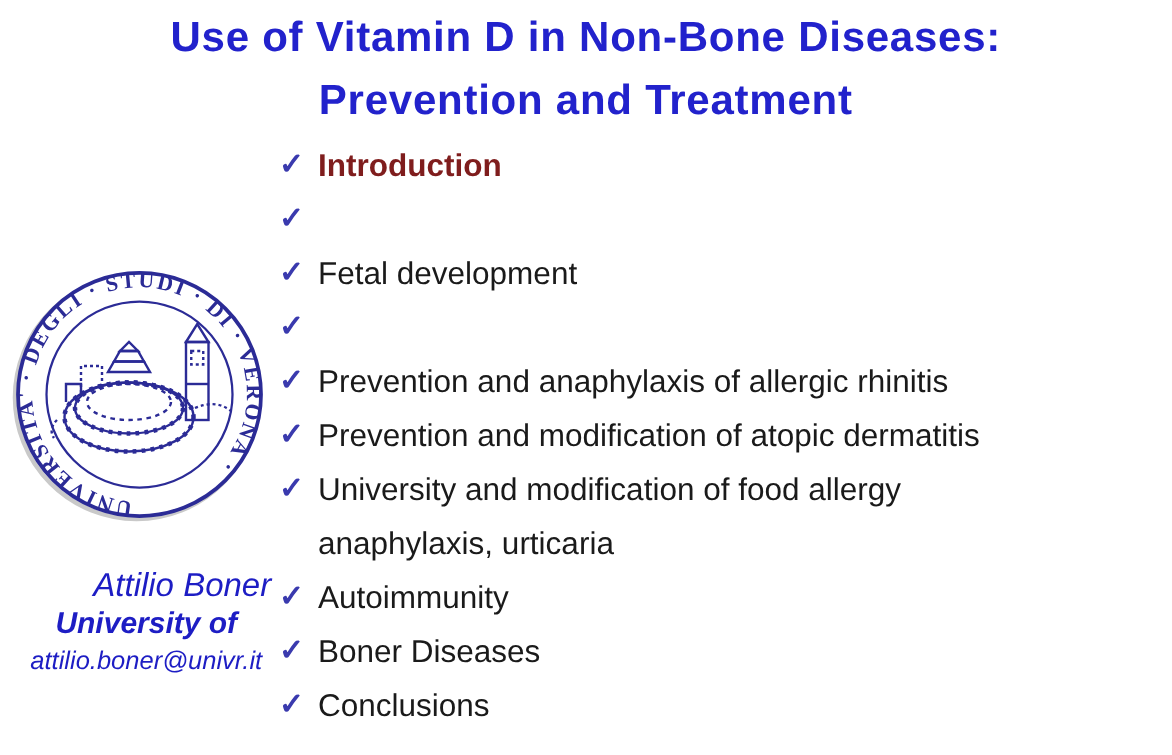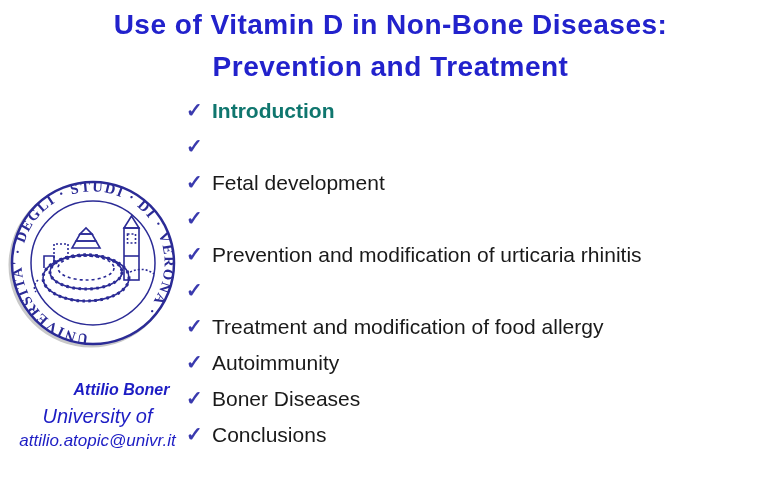--- a/index.html
+++ b/index.html
@@ -43,27 +43,27 @@
   .author {
     position: absolute;
     left: 0px;
     top: 376px;
     width: 195px;
     text-align: center;
     color: #1d1dc4;
     font-style: italic;
   }
   .author .name {
-    font-weight: bold;
-    font-size: 16px;
+    font-weight: normal;
+    font-size: 22px;
     line-height: 27px;
     padding-left: 48px;
   }
   .author .affil {
-    font-weight: normal;
+    font-weight: bold;
     font-size: 20px;
     line-height: 26px;
   }
   .author .email {
     font-weight: normal;
     font-size: 17px;
     line-height: 24px;
   }
 
   
@@ -78,21 +78,21 @@
     align-items: flex-start;
     font-size: 21px;
     line-height: 25px;
     margin-bottom: 11px;
     color: #1a1a1a;
     white-space: nowrap;
   }
   .list-item:nth-child(2) { margin-top: 4px; }
   .list-item:nth-child(3) { margin-top: 9px; }
   .list-item.highlight .label {
-    color: #0f766e;
+    color: #7f1d1d;
     font-weight: bold;
   }
   .check {
     width: 26px;
     flex: 0 0 26px;
     color: #3a3aae;
     font-weight: bold;
     font-size: 20px;
   }
   .check.empty { visibility: hidden; }
@@ -143,48 +143,53 @@
 
         <path d="M 124 96 q 14 -6 24 2" stroke-dasharray="2 2"></path>
         <path d="M 32 104 q -6 6 -2 12" stroke-dasharray="2 2"></path>
       </g>
     </svg>
   </div>
 
   <div class="author">
     <div class="name">Attilio Boner</div>
     <div class="affil">University of</div>
-    <div class="email">attilio.atopic@univr.it</div>
+    <div class="email">attilio.boner@univr.it</div>
   </div>
 
   <div class="list" id="agenda-list">
       <div class="list-item highlight">
         <span class="check">✓</span>
         <span class="label">Introduction</span>
       </div>
       <div class="list-item">
         <span class="check">✓</span>
       </div>
       <div class="list-item">
         <span class="check">✓</span>
         <span class="label">Fetal development</span>
       </div>
       <div class="list-item">
         <span class="check">✓</span>
       </div>
       <div class="list-item">
         <span class="check">✓</span>
-        <span class="label">Prevention and modification of urticaria rhinitis</span>
-      </div>
-      <div class="list-item">
-        <span class="check">✓</span>
-      </div>
-      <div class="list-item">
-        <span class="check">✓</span>
-        <span class="label">Treatment and modification of food allergy</span>
+        <span class="label">Prevention and anaphylaxis of allergic rhinitis</span>
+      </div>
+      <div class="list-item">
+        <span class="check">✓</span>
+        <span class="label">Prevention and modification of atopic dermatitis</span>
+      </div>
+      <div class="list-item">
+        <span class="check">✓</span>
+        <span class="label">University and modification of food allergy</span>
+      </div>
+      <div class="list-item">
+        <span class="check empty">✓</span>
+        <span class="label">anaphylaxis, urticaria</span>
       </div>
       <div class="list-item">
         <span class="check">✓</span>
         <span class="label">Autoimmunity</span>
       </div>
       <div class="list-item">
         <span class="check">✓</span>
         <span class="label">Boner Diseases</span>
       </div>
       <div class="list-item">

